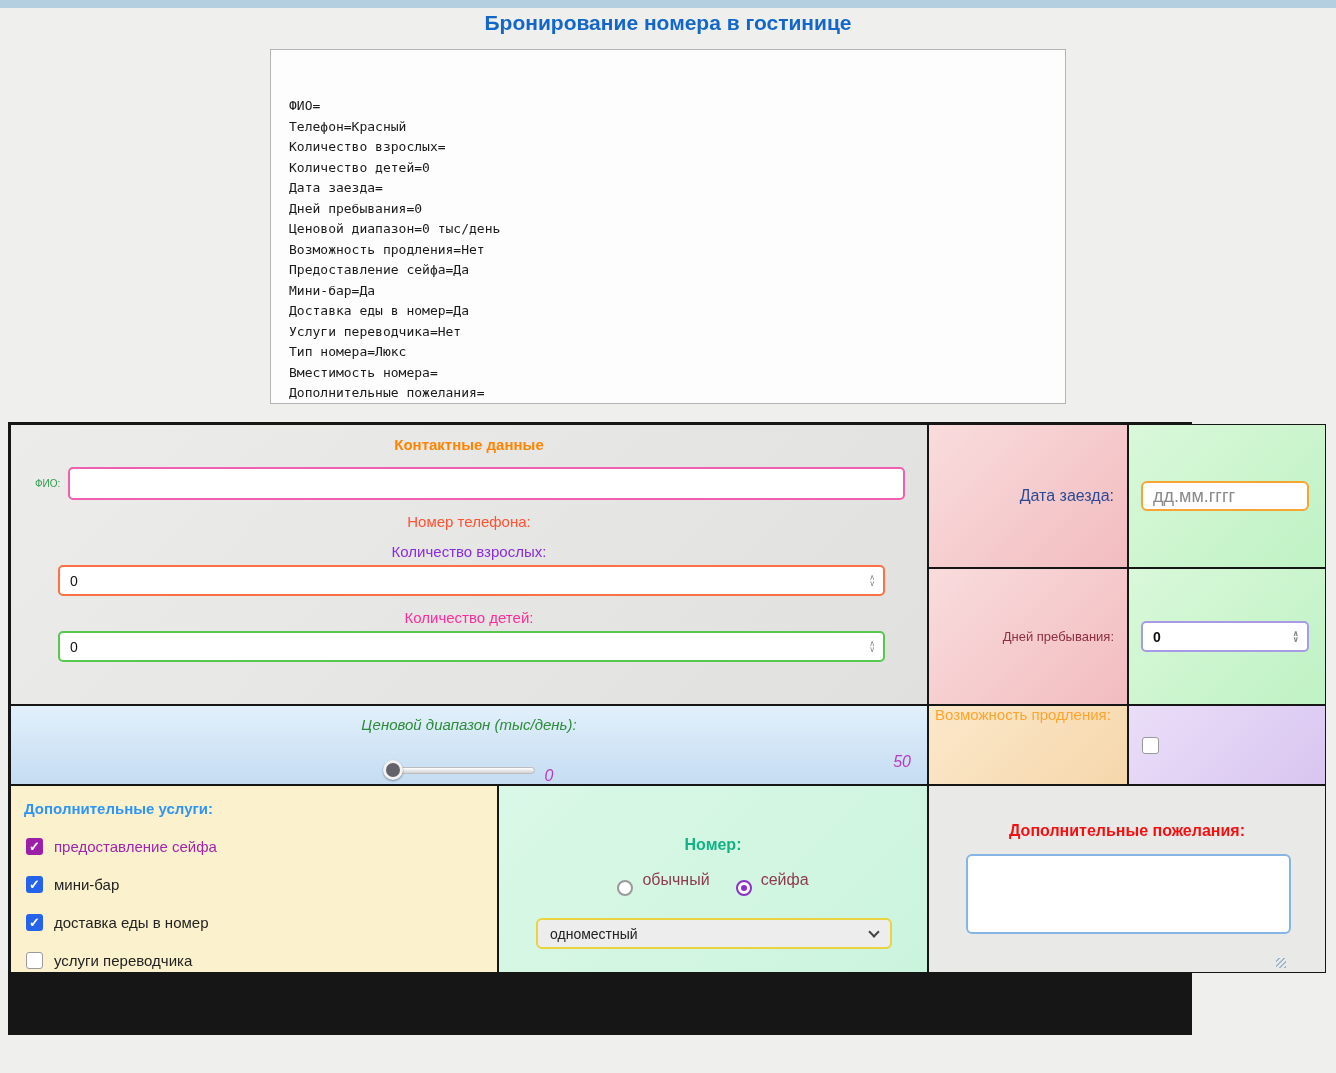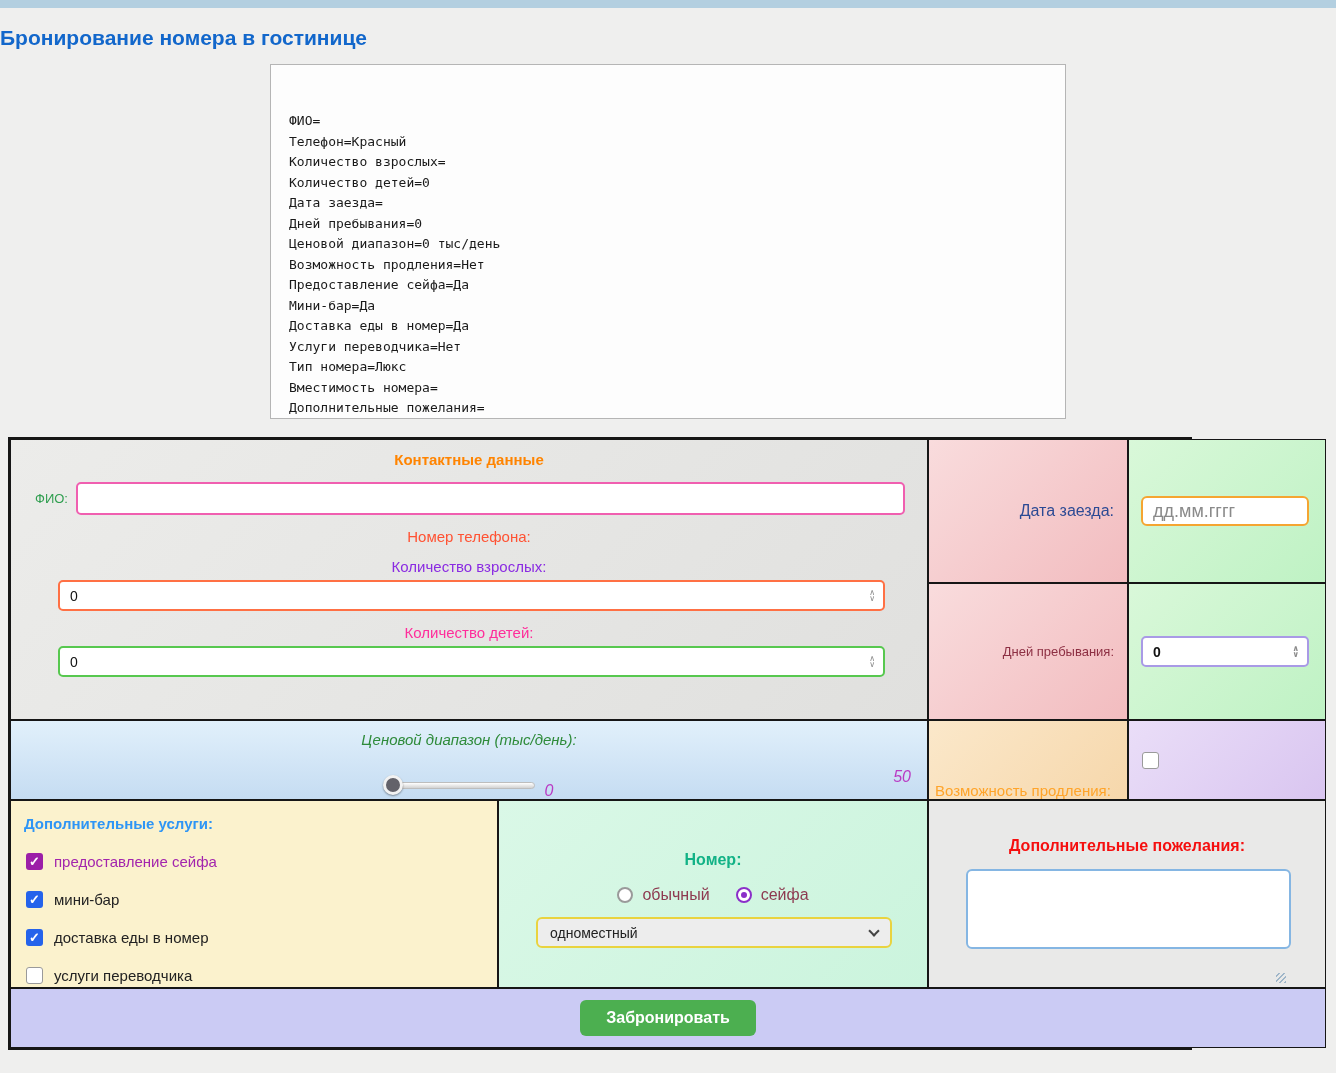--- a/index.html
+++ b/index.html
@@ -5,22 +5,22 @@
   * { box-sizing: border-box; margin: 0; padding: 0; }
   html,body { width: 1336px; height: 1073px; }
   body {
     font-family: "Liberation Sans", sans-serif;
     background: #efefee;
     overflow: hidden;
   }
   .top-strip { height: 8px; width: 100%; background: #b3cfe0; }
 
   .page-title {
-    margin-top: 18px;
-    text-align: left;
+    margin-top: 3px;
+    text-align: center;
     font-size: 21px;
     font-weight: bold;
     color: #1267cb;
   }
 
   .output-box {
     width: 796px;
     height: 355px;
     margin: 14px auto 0;
     background: #fdfdfd;
@@ -57,21 +57,21 @@
   .cell-ext-label { grid-area: 3/3/4/4; background: linear-gradient(135deg,#fbe8ca,#f6d7ab); }
   .cell-ext-input { grid-area: 3/4/4/5; background: linear-gradient(135deg,#eadef8,#d9c5f0); }
   .cell-services  { grid-area: 4/1/5/2; background: #fbf2cd; }
   .cell-room      { grid-area: 4/2/5/3; background: linear-gradient(135deg,#daf8e7,#cbf4dd); }
   .cell-wishes    { grid-area: 4/3/5/5; background: #e9e9e8; }
   .cell-submit    { grid-area: 5/1/6/5; background: #cbcbf4; display:flex; align-items:center; justify-content:center; }
 
   
   .contact-header { margin-top: 11px; text-align:center; font-size:15px; font-weight:bold; color:#ff8400; }
   .fio-row { display:flex; align-items:center; margin: 14px 22px 0 24px; }
-  .fio-row label { font-size:13px; color:#2f9e4f; margin-right: 8px; white-space:nowrap; }
+  .fio-row label { font-size:10px; color:#2f9e4f; margin-right: 8px; white-space:nowrap; }
   .txt-input {
     height: 33px; background:#fff; border-radius: 5px;
     font-family:"Liberation Sans",sans-serif; font-size:14px; color:#111;
     padding: 0 10px; width: 100%; outline:none;
   }
   .fio-input   { border: 2px solid #f05fb0; flex: 1; }
   .center-label { text-align:center; font-size:15px; margin-top:13px; }
   .lbl-phone  { color:#ff5233; }
   .lbl-adults { color:#8a2be2; }
   .lbl-kids   { color:#ff2d9b; }
@@ -104,21 +104,21 @@
   .cell-date-label span { font-size:16px; color:#2c4a94; }
   .cell-days-label span { font-size:13px; color:#8d2f43; }
   .cell-date-input, .cell-days-input { display:flex; align-items:center; }
   .date-input {
     margin-left:12px; width:168px; height:30px; border:2px solid #f5a531; border-radius:6px;
     background:#fff; font-family:"Liberation Sans",sans-serif; font-size:18px; padding:0 10px; color:#111; outline:none;
   }
   .date-input::placeholder { color:#8a8a8a; }
   .days-box { margin-left:12px; width:168px; border:2px solid #a99ae6; font-weight:bold; }
 
-  .cell-ext-label { display:flex; align-items:flex-end; padding:0 6px; }
+  .cell-ext-label { display:flex; align-items:flex-start; padding:0 6px; }
   .cell-ext-label span { font-size:15px; color:#ffa42a; }
   .cell-ext-input { display:flex; align-items:center; }
   .checkbox {
     width:17px; height:17px; border:1.5px solid #9a9a9a; border-radius:3px; background:#fff;
     display:flex; align-items:center; justify-content:center; flex:none;
   }
   .ext-checkbox { margin-left:13px; }
   .checkbox .mark { display:none; color:#fff; font-size:13px; font-weight:bold; line-height:1; }
   .checkbox.on { border-color:transparent; }
   .checkbox.on .mark { display:block; }
@@ -128,21 +128,21 @@
   .service-row { display:flex; align-items:center; margin:21px 0 0 15px; }
   .service-row .lbl { margin-left:11px; font-size:15px; color:#222; }
   .service-row.svc-0 .lbl { color:#a325ad; }
 
   
   .room-header { margin-top:50px; text-align:center; font-size:16px; font-weight:bold; color:#12b286; }
   .radio-row { display:flex; align-items:center; justify-content:center; margin-top:17px; }
   .radio { width:16px; height:16px; border-radius:50%; background:#fff; border:2px solid #9a9a9a; position:relative; flex:none; }
   .radio.on { border-color:#8b2fc9; }
   .radio.on::after { content:""; position:absolute; left:3px; top:3px; width:6px; height:6px; border-radius:50%; background:#8b2fc9; }
-  .radio-lbl { margin:0 0 0 9px; font-size:16px; color:#8d3a50; }
+  .radio-lbl { margin:0 0 16px 9px; font-size:16px; color:#8d3a50; }
   .radio-gap { width:26px; }
   .room-select {
     margin:13px 35px 0 37px; height:31px; background:#ededed; border:2px solid #e9d33f; border-radius:6px;
     display:flex; align-items:center; padding:0 12px; font-size:14px; color:#222; cursor:default;
   }
   .room-select .sel-text { flex:1; }
   .chev { width:8px; height:8px; border-right:2px solid #444; border-bottom:2px solid #444; transform:rotate(45deg); margin-top:-4px; }
 
   
   .wishes-header { margin-top:36px; text-align:center; font-size:16px; font-weight:bold; color:#f50f0f; }
@@ -297,17 +297,14 @@
       <span class="sel-text">одноместный</span>
       <span class="chev"></span>
     </div>
   </div>
 
   <div class="cell cell-wishes wishes-wrap">
     <div class="wishes-header">Дополнительные пожелания:</div>
     <textarea class="wishes-area" style=""></textarea>
   </div>
 
-  <div class="cell cell-submit">
-    <button class="submit-btn">Забронировать</button>
-  </div>
 
 </div>
 
 </body></html>

